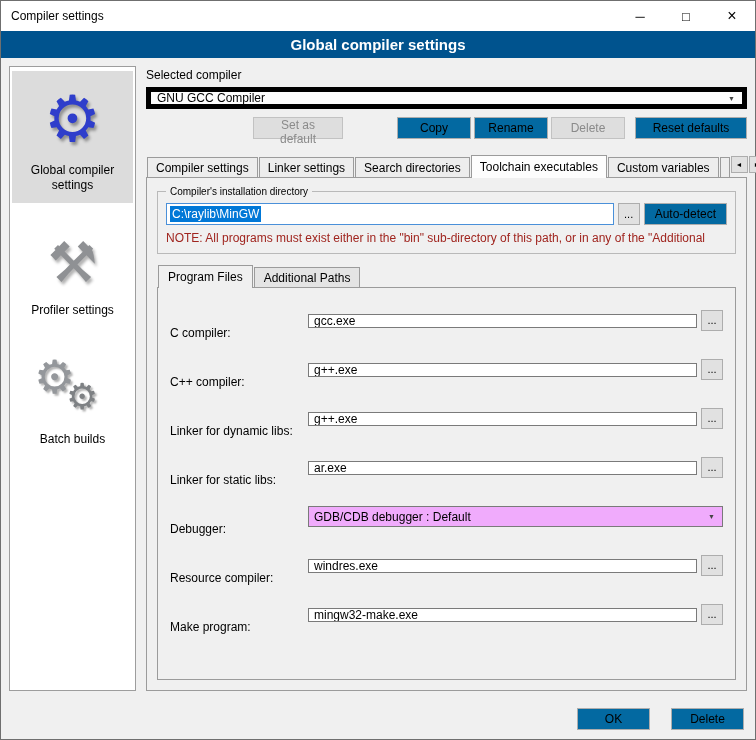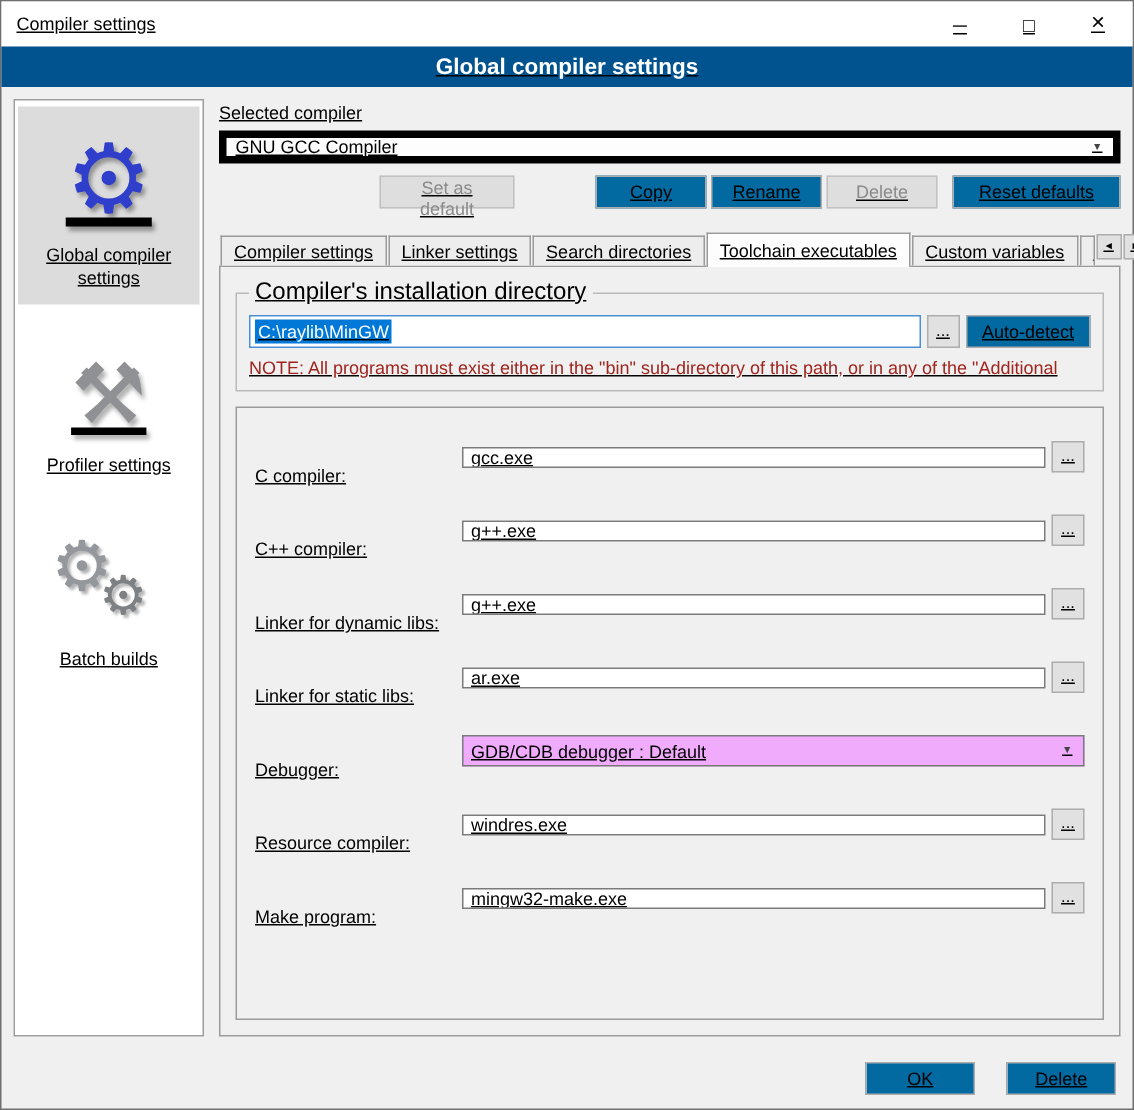--- a/index.html
+++ b/index.html
@@ -1,19 +1,19 @@
 <!DOCTYPE html>
 <html style="--header-bg: #00538e; --note-red: #a0251f; --selection-bg: #0078d7; --gear-blue: #2f3ecb;"><head>
 <meta charset="utf-8">
 <style>
   * { box-sizing: border-box; margin: 0; padding: 0; }
   html, body { width: 756px; height: 740px; overflow: hidden; }
   body { font-family: "Liberation Sans", sans-serif; font-size: 12px; color: #000; background: #fff; }
 
-  .window { width: 756px; height: 740px; background: #f0f0f0; border: 1px solid #6f6f6f; display: flex; flex-direction: column; text-decoration: underline; }
+  .window { width: 756px; height: 740px; background: #f0f0f0; border: 1px solid #6f6f6f; display: flex; flex-direction: column; }
 
   
   .titlebar { height: 30px; background: #ffffff; display: flex; align-items: center; flex: none; }
   .titlebar .title { padding-left: 10px; font-size: 12px; }
   .controls { margin-left: auto; display: flex; height: 100%; }
   .ctrl { width: 46px; display: flex; align-items: center; justify-content: center; font-size: 13px; cursor: default; }
   .ctrl.close-btn { font-size: 16px; }
 
   
   .header { height: 27px; background: var(--header-bg, #00538e); color: #fff; font-weight: bold; font-size: 15px; display: flex; align-items: center; justify-content: center; flex: none; }
@@ -55,21 +55,21 @@
   .tab { height: 20px; padding: 0 8px; display: flex; align-items: center; background: #ededed; border: 1px solid #9b9b9b; border-bottom: none; margin-right: 1px; white-space: nowrap; cursor: default; }
   .tab.active { height: 23px; background: #fdfdfd; margin-bottom: -1px; padding-bottom: 1px; font-weight: normal; }
   .tab.tab-clip { width: 38px; overflow: hidden; padding-right: 0; }
   .tabarrows { margin-left: auto; display: flex; gap: 1px; align-self: center; margin-bottom: 2px; }
   .tabarrow { width: 17px; height: 17px; border: 1px solid #adadad; background: #e1e1e1; font-size: 7px; display: flex; align-items: center; justify-content: center; cursor: default; }
 
   
   .panel { flex: 1; border: 1px solid #9b9b9b; background: #f0f0f0; padding: 8px 10px 10px; display: flex; flex-direction: column; min-height: 0; }
 
   fieldset.group { border: 1px solid #b9b9b9; padding: 6px 8px 8px; margin-bottom: 10px; }
-  fieldset.group legend { padding: 0 4px; font-size: 16px; }
+  fieldset.group legend { padding: 0 4px; font-size: 10px; }
   .dirrow { display: flex; gap: 4px; align-items: flex-end; }
   .dirbox { flex: 1; height: 22px; border: 1px solid #4a90d9; background: #fff; display: flex; align-items: center; padding: 0 3px; overflow: hidden; }
   .dirbox .sel { background: var(--selection-bg, #0078d7); color: #fff; padding: 1px 2px; white-space: nowrap; }
   .browse-sm { width: 22px; height: 22px; flex: none; background: #e1e1e1; border: 1px solid #adadad; font-size: 11px; line-height: 1; cursor: default; text-align: center; }
   .autodetect { height: 22px; padding: 0 10px; flex: none; }
   .note { color: var(--note-red, #a0251f); margin-top: 6px; white-space: nowrap; overflow: hidden; }
 
   
   .subtabs { display: flex; align-items: flex-end; height: 23px; position: relative; z-index: 2; padding-left: 1px; }
   .subtab { height: 20px; padding: 0 9px; display: flex; align-items: center; background: #e4e4e4; border: 1px solid #9b9b9b; border-bottom: none; margin-right: 1px; white-space: nowrap; cursor: default; }
@@ -172,20 +172,24 @@
           <div class="dirrow">
             <div class="dirbox">
               <span class="sel">C:\raylib\MinGW</span>
             </div>
             <button class="browse-sm">...</button>
             <button class="btn autodetect">Auto-detect</button>
           </div>
           <div class="note">NOTE: All programs must exist either in the "bin" sub-directory of this path, or in any of the "Additional</div>
         </fieldset>
 
+        <div class="subtabs">
+          <div class="subtab active">Program Files</div>
+          <div class="subtab">Additional Paths</div>
+        </div>
 
         <div class="subpanel">
 
           <div class="frow">
             <label class="flabel">C compiler:</label>
             <div class="ftext">
                 <span>gcc.exe</span>
               </div>
             <button class="fbrowse">...</button>
           </div>

